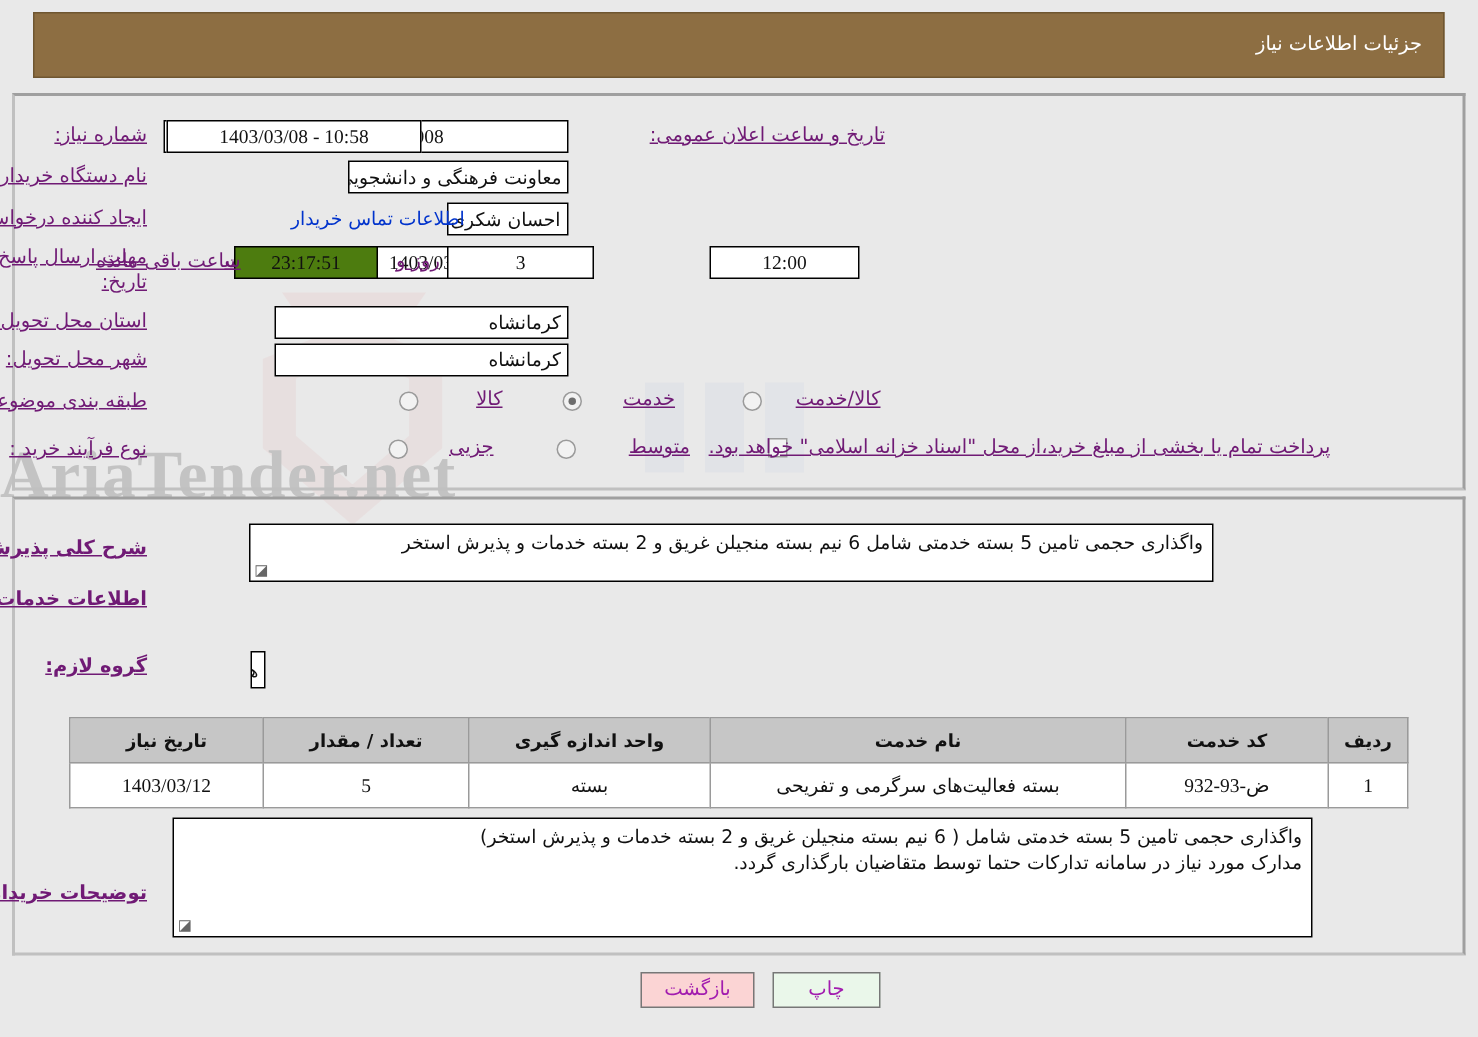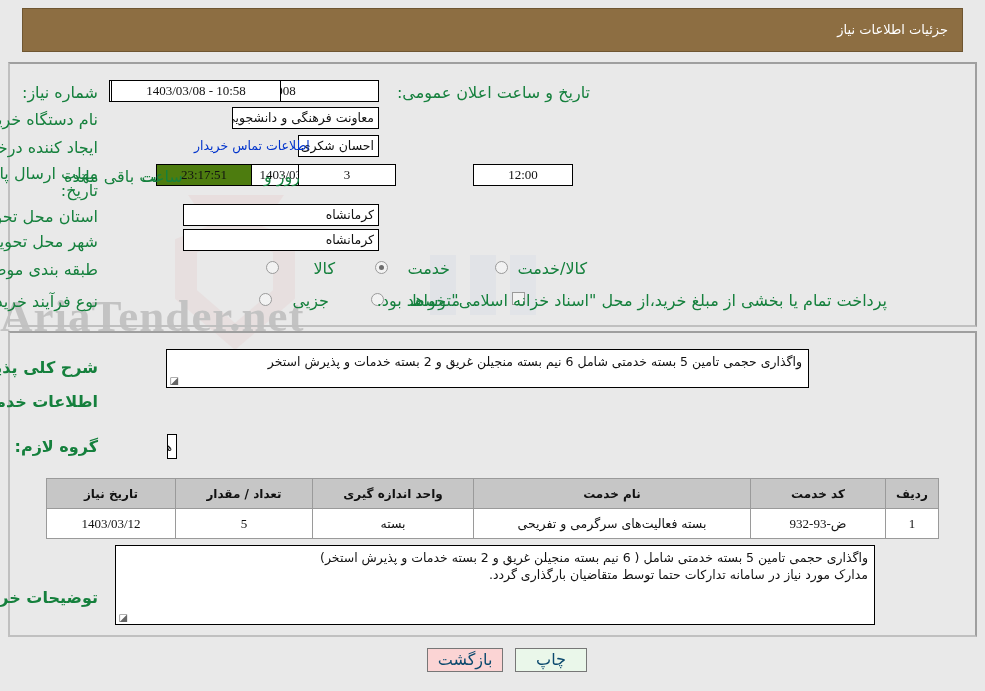--- a/index.html
+++ b/index.html
@@ -92,24 +92,25 @@
     background: transparent;
     box-sizing: border-box;
     z-index: 2;
   }
   #panel-top { top: 62px; height: 265px; }
   #panel-bottom { top: 331px; height: 306px; }
 
   
   .lbl {
     position: absolute;
-    font-size: 16px;
-    color: #15803d;
+    font-size: 13px;
+    color: #701a75;
     white-space: nowrap;
     z-index: 4;
+    text-decoration: underline;
   }
   .lbl-b { font-weight: bold; }
   .fld {
     position: absolute;
     border: 1px solid #000000;
     background: #ffffff;
     box-sizing: border-box;
     font-size: 12.5px;
     color: #111111;
     line-height: 20px;
@@ -221,24 +222,24 @@
     font-family: "Liberation Serif", "DejaVu Serif", serif;
     font-size: 13px;
   }
 
   
   .btn {
     position: absolute;
     height: 24px;
     border: 1px solid #777777;
     box-sizing: border-box;
-    font-size: 16px;
+    font-size: 13px;
     line-height: 22px;
     text-align: center;
-    color: #0c4a6e;
+    color: #a21caf;
     cursor: pointer;
     z-index: 5;
   }
   #btn-print  { left: 515px; top: 648px; width: 72px; background: #eaf7ea; }
   #btn-back   { left: 427px; top: 648px; width: 76px; background: #fbd4d4; }
 </style>
 </head>
 <body>
 
 <div id="page">

